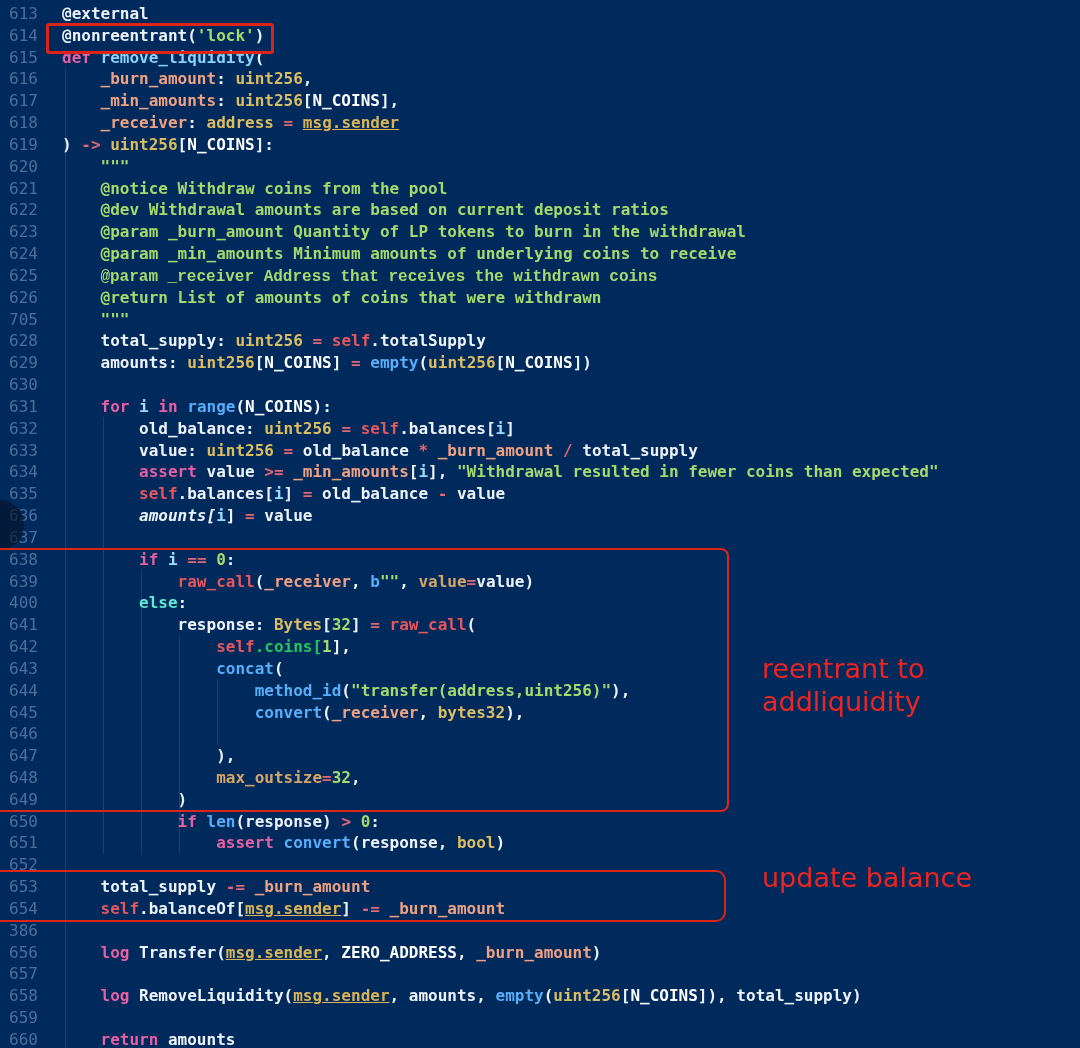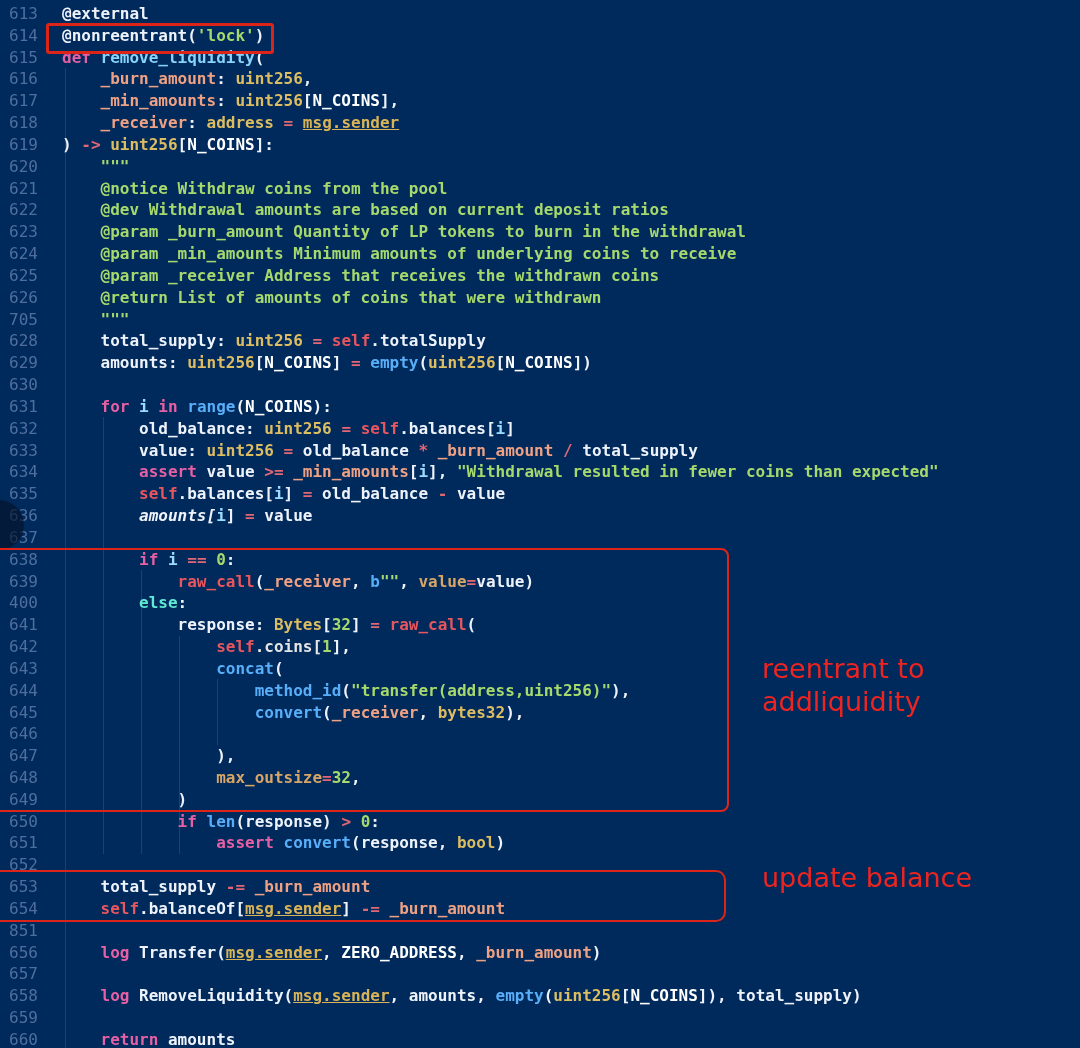--- a/index.html
+++ b/index.html
@@ -69,51 +69,51 @@
       <div class="line"><span class="ln">615</span><span class="code"><span style="color: rgb(230, 96, 164);">def</span><span style="color: rgb(238, 243, 251);"> </span><span style="color: rgb(134, 211, 251);">remove_liquidity</span><span style="color: rgb(238, 243, 251);">(</span></span></div>
       <div class="line"><span class="ln">616</span><span class="code"><span style="color: rgb(238, 243, 251);">    </span><span style="color: rgb(239, 161, 131);">_burn_amount</span><span style="color: rgb(238, 243, 251);">: </span><span style="color: rgb(220, 189, 98);">uint256</span><span style="color: rgb(238, 243, 251);">,</span></span></div>
       <div class="line"><span class="ln">617</span><span class="code"><span style="color: rgb(238, 243, 251);">    </span><span style="color: rgb(239, 161, 131);">_min_amounts</span><span style="color: rgb(238, 243, 251);">: </span><span style="color: rgb(220, 189, 98);">uint256</span><span style="color: rgb(238, 243, 251);">[</span><span style="color: rgb(255, 255, 255); font-weight: bold;">N_COINS</span><span style="color: rgb(238, 243, 251);">],</span></span></div>
       <div class="line"><span class="ln">618</span><span class="code"><span style="color: rgb(238, 243, 251);">    </span><span style="color: rgb(239, 161, 131);">_receiver</span><span style="color: rgb(238, 243, 251);">: </span><span style="color: rgb(220, 189, 98);">address</span><span style="color: rgb(238, 243, 251);"> </span><span style="color: rgb(224, 103, 117);">=</span><span style="color: rgb(238, 243, 251);"> </span><span style="color: rgb(217, 180, 87); text-decoration: underline;">msg.sender</span></span></div>
       <div class="line"><span class="ln">619</span><span class="code"><span style="color: rgb(238, 243, 251);">) </span><span style="color: rgb(224, 103, 117);">-&gt;</span><span style="color: rgb(238, 243, 251);"> </span><span style="color: rgb(220, 189, 98);">uint256</span><span style="color: rgb(238, 243, 251);">[</span><span style="color: rgb(255, 255, 255); font-weight: bold;">N_COINS</span><span style="color: rgb(238, 243, 251);">]:</span></span></div>
       <div class="line"><span class="ln">620</span><span class="code"><span style="color: rgb(166, 217, 109);">    """</span></span></div>
       <div class="line"><span class="ln">621</span><span class="code"><span style="color: rgb(166, 217, 109);">    @notice Withdraw coins from the pool</span></span></div>
       <div class="line"><span class="ln">622</span><span class="code"><span style="color: rgb(166, 217, 109);">    @dev Withdrawal amounts are based on current deposit ratios</span></span></div>
       <div class="line"><span class="ln">623</span><span class="code"><span style="color: rgb(166, 217, 109);">    @param _burn_amount Quantity of LP tokens to burn in the withdrawal</span></span></div>
       <div class="line"><span class="ln">624</span><span class="code"><span style="color: rgb(166, 217, 109);">    @param _min_amounts Minimum amounts of underlying coins to receive</span></span></div>
-      <div class="line"><span class="ln">625</span><span class="code"><span style="color: rgb(166, 217, 109);">    @param _receiver Address that receives the withdrawn coins</span></span></div>
+      <div class="line"><span class="ln">625</span><span class="code"><span style="color: rgb(166, 217, 109); font-family: Liberation Mono, monospace;">    @param _receiver Address that receives the withdrawn coins</span></span></div>
       <div class="line"><span class="ln">626</span><span class="code"><span style="color: rgb(166, 217, 109);">    @return List of amounts of coins that were withdrawn</span></span></div>
       <div class="line"><span class="ln">705</span><span class="code"><span style="color: rgb(166, 217, 109);">    """</span></span></div>
       <div class="line"><span class="ln">628</span><span class="code"><span style="color: rgb(238, 243, 251);">    total_supply: </span><span style="color: rgb(220, 189, 98);">uint256</span><span style="color: rgb(238, 243, 251);"> </span><span style="color: rgb(224, 103, 117);">=</span><span style="color: rgb(238, 243, 251);"> </span><span style="color: rgb(232, 86, 94);">self</span><span style="color: rgb(238, 243, 251);">.totalSupply</span></span></div>
       <div class="line"><span class="ln">629</span><span class="code"><span style="color: rgb(238, 243, 251);">    amounts: </span><span style="color: rgb(220, 189, 98);">uint256</span><span style="color: rgb(238, 243, 251);">[</span><span style="color: rgb(255, 255, 255); font-weight: bold;">N_COINS</span><span style="color: rgb(238, 243, 251);">] </span><span style="color: rgb(224, 103, 117);">=</span><span style="color: rgb(238, 243, 251);"> </span><span style="color: rgb(88, 174, 248);">empty</span><span style="color: rgb(238, 243, 251);">(</span><span style="color: rgb(220, 189, 98);">uint256</span><span style="color: rgb(238, 243, 251);">[</span><span style="color: rgb(255, 255, 255); font-weight: bold;">N_COINS</span><span style="color: rgb(238, 243, 251);">])</span></span></div>
       <div class="line"><span class="ln">630</span><span class="code"></span></div>
       <div class="line"><span class="ln">631</span><span class="code"><span style="color: rgb(238, 243, 251);">    </span><span style="color: rgb(230, 96, 164);">for</span><span style="color: rgb(238, 243, 251);"> </span><span style="color: rgb(156, 220, 254);">i</span><span style="color: rgb(238, 243, 251);"> </span><span style="color: rgb(230, 96, 164);">in</span><span style="color: rgb(238, 243, 251);"> </span><span style="color: rgb(88, 174, 248);">range</span><span style="color: rgb(238, 243, 251);">(</span><span style="color: rgb(255, 255, 255); font-weight: bold;">N_COINS</span><span style="color: rgb(238, 243, 251);">):</span></span></div>
       <div class="line"><span class="ln">632</span><span class="code"><span style="color: rgb(238, 243, 251);">        old_balance: </span><span style="color: rgb(220, 189, 98);">uint256</span><span style="color: rgb(238, 243, 251);"> </span><span style="color: rgb(224, 103, 117);">=</span><span style="color: rgb(238, 243, 251);"> </span><span style="color: rgb(232, 86, 94);">self</span><span style="color: rgb(238, 243, 251);">.balances[</span><span style="color: rgb(156, 220, 254);">i</span><span style="color: rgb(238, 243, 251);">]</span></span></div>
       <div class="line"><span class="ln">633</span><span class="code"><span style="color: rgb(238, 243, 251);">        value: </span><span style="color: rgb(220, 189, 98);">uint256</span><span style="color: rgb(238, 243, 251);"> </span><span style="color: rgb(224, 103, 117);">=</span><span style="color: rgb(238, 243, 251);"> old_balance </span><span style="color: rgb(224, 103, 117);">*</span><span style="color: rgb(238, 243, 251);"> </span><span style="color: rgb(239, 161, 131);">_burn_amount</span><span style="color: rgb(238, 243, 251);"> </span><span style="color: rgb(224, 103, 117);">/</span><span style="color: rgb(238, 243, 251);"> total_supply</span></span></div>
       <div class="line"><span class="ln">634</span><span class="code"><span style="color: rgb(238, 243, 251);">        </span><span style="color: rgb(230, 96, 164);">assert</span><span style="color: rgb(238, 243, 251);"> value </span><span style="color: rgb(224, 103, 117);">&gt;=</span><span style="color: rgb(238, 243, 251);"> </span><span style="color: rgb(239, 161, 131);">_min_amounts</span><span style="color: rgb(238, 243, 251);">[</span><span style="color: rgb(156, 220, 254);">i</span><span style="color: rgb(238, 243, 251);">], </span><span style="color: rgb(166, 217, 109);">"Withdrawal resulted in fewer coins than expected"</span></span></div>
       <div class="line"><span class="ln">635</span><span class="code"><span style="color: rgb(238, 243, 251);">        </span><span style="color: rgb(232, 86, 94);">self</span><span style="color: rgb(238, 243, 251);">.balances[</span><span style="color: rgb(156, 220, 254);">i</span><span style="color: rgb(238, 243, 251);">] </span><span style="color: rgb(224, 103, 117);">=</span><span style="color: rgb(238, 243, 251);"> old_balance </span><span style="color: rgb(224, 103, 117);">-</span><span style="color: rgb(238, 243, 251);"> value</span></span></div>
       <div class="line"><span class="ln">636</span><span class="code"><span style="color: rgb(238, 243, 251); font-style: italic;">        amounts[</span><span style="color: rgb(156, 220, 254);">i</span><span style="color: rgb(238, 243, 251);">] </span><span style="color: rgb(224, 103, 117);">=</span><span style="color: rgb(238, 243, 251);"> value</span></span></div>
       <div class="line"><span class="ln">637</span><span class="code"></span></div>
       <div class="line"><span class="ln">638</span><span class="code"><span style="color: rgb(238, 243, 251);">        </span><span style="color: rgb(230, 96, 164);">if</span><span style="color: rgb(238, 243, 251);"> </span><span style="color: rgb(156, 220, 254);">i</span><span style="color: rgb(238, 243, 251);"> </span><span style="color: rgb(224, 103, 117);">==</span><span style="color: rgb(238, 243, 251);"> </span><span style="color: rgb(166, 217, 109);">0</span><span style="color: rgb(238, 243, 251);">:</span></span></div>
       <div class="line"><span class="ln">639</span><span class="code"><span style="color: rgb(238, 243, 251);">            </span><span style="color: rgb(232, 86, 94);">raw_call</span><span style="color: rgb(238, 243, 251);">(</span><span style="color: rgb(239, 161, 131);">_receiver</span><span style="color: rgb(238, 243, 251);">, </span><span style="color: rgb(88, 174, 248);">b</span><span style="color: rgb(166, 217, 109);">""</span><span style="color: rgb(238, 243, 251);">, </span><span style="color: rgb(215, 165, 102);">value</span><span style="color: rgb(224, 103, 117);">=</span><span style="color: rgb(238, 243, 251);">value)</span></span></div>
       <div class="line"><span class="ln">400</span><span class="code"><span style="color: rgb(238, 243, 251);">        </span><span style="color: #5eead4;">else</span><span style="color: rgb(238, 243, 251);">:</span></span></div>
       <div class="line"><span class="ln">641</span><span class="code"><span style="color: rgb(238, 243, 251);">            response: </span><span style="color: rgb(220, 189, 98);">Bytes</span><span style="color: rgb(238, 243, 251);">[</span><span style="color: rgb(166, 217, 109);">32</span><span style="color: rgb(238, 243, 251);">] </span><span style="color: rgb(224, 103, 117);">=</span><span style="color: rgb(238, 243, 251);"> </span><span style="color: rgb(232, 86, 94);">raw_call</span><span style="color: rgb(238, 243, 251);">(</span></span></div>
-      <div class="line"><span class="ln">642</span><span class="code"><span style="color: rgb(238, 243, 251);">                </span><span style="color: rgb(232, 86, 94);">self</span><span style="color: #e5e5e5;">.coins[</span><span style="color: rgb(166, 217, 109);">1</span><span style="color: rgb(238, 243, 251);">],</span></span></div>
+      <div class="line"><span class="ln">642</span><span class="code"><span style="color: rgb(238, 243, 251);">                </span><span style="color: rgb(232, 86, 94);">self</span><span style="color: #22c55e;">.coins[</span><span style="color: rgb(166, 217, 109);">1</span><span style="color: rgb(238, 243, 251);">],</span></span></div>
       <div class="line"><span class="ln">643</span><span class="code"><span style="color: rgb(238, 243, 251);">                </span><span style="color: rgb(88, 174, 248);">concat</span><span style="color: rgb(238, 243, 251);">(</span></span></div>
       <div class="line"><span class="ln">644</span><span class="code"><span style="color: rgb(238, 243, 251);">                    </span><span style="color: rgb(88, 174, 248);">method_id</span><span style="color: rgb(238, 243, 251);">(</span><span style="color: rgb(166, 217, 109);">"transfer(address,uint256)"</span><span style="color: rgb(238, 243, 251);">),</span></span></div>
       <div class="line"><span class="ln">645</span><span class="code"><span style="color: rgb(238, 243, 251);">                    </span><span style="color: rgb(88, 174, 248);">convert</span><span style="color: rgb(238, 243, 251);">(</span><span style="color: rgb(239, 161, 131);">_receiver</span><span style="color: rgb(238, 243, 251);">, </span><span style="color: rgb(220, 189, 98);">bytes32</span><span style="color: rgb(238, 243, 251);">),</span></span></div>
       <div class="line"><span class="ln">646</span></div>
       <div class="line"><span class="ln">647</span><span class="code"><span style="color: rgb(238, 243, 251);">                ),</span></span></div>
       <div class="line"><span class="ln">648</span><span class="code"><span style="color: rgb(238, 243, 251);">                </span><span style="color: rgb(215, 165, 102);">max_outsize</span><span style="color: rgb(224, 103, 117);">=</span><span style="color: rgb(166, 217, 109);">32</span><span style="color: rgb(238, 243, 251);">,</span></span></div>
       <div class="line"><span class="ln">649</span><span class="code"><span style="color: rgb(238, 243, 251);">            )</span></span></div>
       <div class="line"><span class="ln">650</span><span class="code"><span style="color: rgb(238, 243, 251);">            </span><span style="color: rgb(230, 96, 164);">if</span><span style="color: rgb(238, 243, 251);"> </span><span style="color: rgb(88, 174, 248);">len</span><span style="color: rgb(238, 243, 251);">(response) </span><span style="color: rgb(224, 103, 117);">&gt;</span><span style="color: rgb(238, 243, 251);"> </span><span style="color: rgb(166, 217, 109);">0</span><span style="color: rgb(238, 243, 251);">:</span></span></div>
       <div class="line"><span class="ln">651</span><span class="code"><span style="color: rgb(238, 243, 251);">                </span><span style="color: rgb(230, 96, 164);">assert</span><span style="color: rgb(238, 243, 251);"> </span><span style="color: rgb(88, 174, 248);">convert</span><span style="color: rgb(238, 243, 251);">(response, </span><span style="color: rgb(220, 189, 98);">bool</span><span style="color: rgb(238, 243, 251);">)</span></span></div>
       <div class="line"><span class="ln">652</span><span class="code"></span></div>
       <div class="line"><span class="ln">653</span><span class="code"><span style="color: rgb(238, 243, 251);">    total_supply </span><span style="color: rgb(224, 103, 117);">-=</span><span style="color: rgb(238, 243, 251);"> </span><span style="color: rgb(239, 161, 131);">_burn_amount</span></span></div>
       <div class="line"><span class="ln">654</span><span class="code"><span style="color: rgb(238, 243, 251);">    </span><span style="color: rgb(232, 86, 94);">self</span><span style="color: rgb(238, 243, 251);">.balanceOf[</span><span style="color: rgb(217, 180, 87); text-decoration: underline;">msg.sender</span><span style="color: rgb(238, 243, 251);">] </span><span style="color: rgb(224, 103, 117);">-=</span><span style="color: rgb(238, 243, 251);"> </span><span style="color: rgb(239, 161, 131);">_burn_amount</span></span></div>
-      <div class="line"><span class="ln">851</span></div>
+      <div class="line"><span class="ln">386</span></div>
       <div class="line"><span class="ln">656</span><span class="code"><span style="color: rgb(238, 243, 251);">    </span><span style="color: rgb(230, 96, 164);">log</span><span style="color: rgb(238, 243, 251);"> Transfer(</span><span style="color: rgb(217, 180, 87); text-decoration: underline;">msg.sender</span><span style="color: rgb(238, 243, 251);">, </span><span style="color: rgb(255, 255, 255); font-weight: bold;">ZERO_ADDRESS</span><span style="color: rgb(238, 243, 251);">, </span><span style="color: rgb(239, 161, 131);">_burn_amount</span><span style="color: rgb(238, 243, 251);">)</span></span></div>
       <div class="line"><span class="ln">657</span><span class="code"></span></div>
       <div class="line"><span class="ln">658</span><span class="code"><span style="color: rgb(238, 243, 251);">    </span><span style="color: rgb(230, 96, 164);">log</span><span style="color: rgb(238, 243, 251);"> RemoveLiquidity(</span><span style="color: rgb(217, 180, 87); text-decoration: underline;">msg.sender</span><span style="color: rgb(238, 243, 251);">, amounts, </span><span style="color: rgb(88, 174, 248);">empty</span><span style="color: rgb(238, 243, 251);">(</span><span style="color: rgb(220, 189, 98);">uint256</span><span style="color: rgb(238, 243, 251);">[</span><span style="color: rgb(255, 255, 255); font-weight: bold;">N_COINS</span><span style="color: rgb(238, 243, 251);">]), total_supply)</span></span></div>
       <div class="line"><span class="ln">659</span><span class="code"></span></div>
       <div class="line"><span class="ln">660</span><span class="code"><span style="color: rgb(238, 243, 251);">    </span><span style="color: rgb(230, 96, 164);">return</span><span style="color: rgb(238, 243, 251);"> amounts</span></span></div>
     </div>
 
   <div class="artifact" style="left:-26px;top:500px;width:50px;height:50px;"></div>
 
   <div class="rbox" style="left:46px;top:23px;width:222px;height:25px;border-width:3px;border-radius:3px;"></div>

